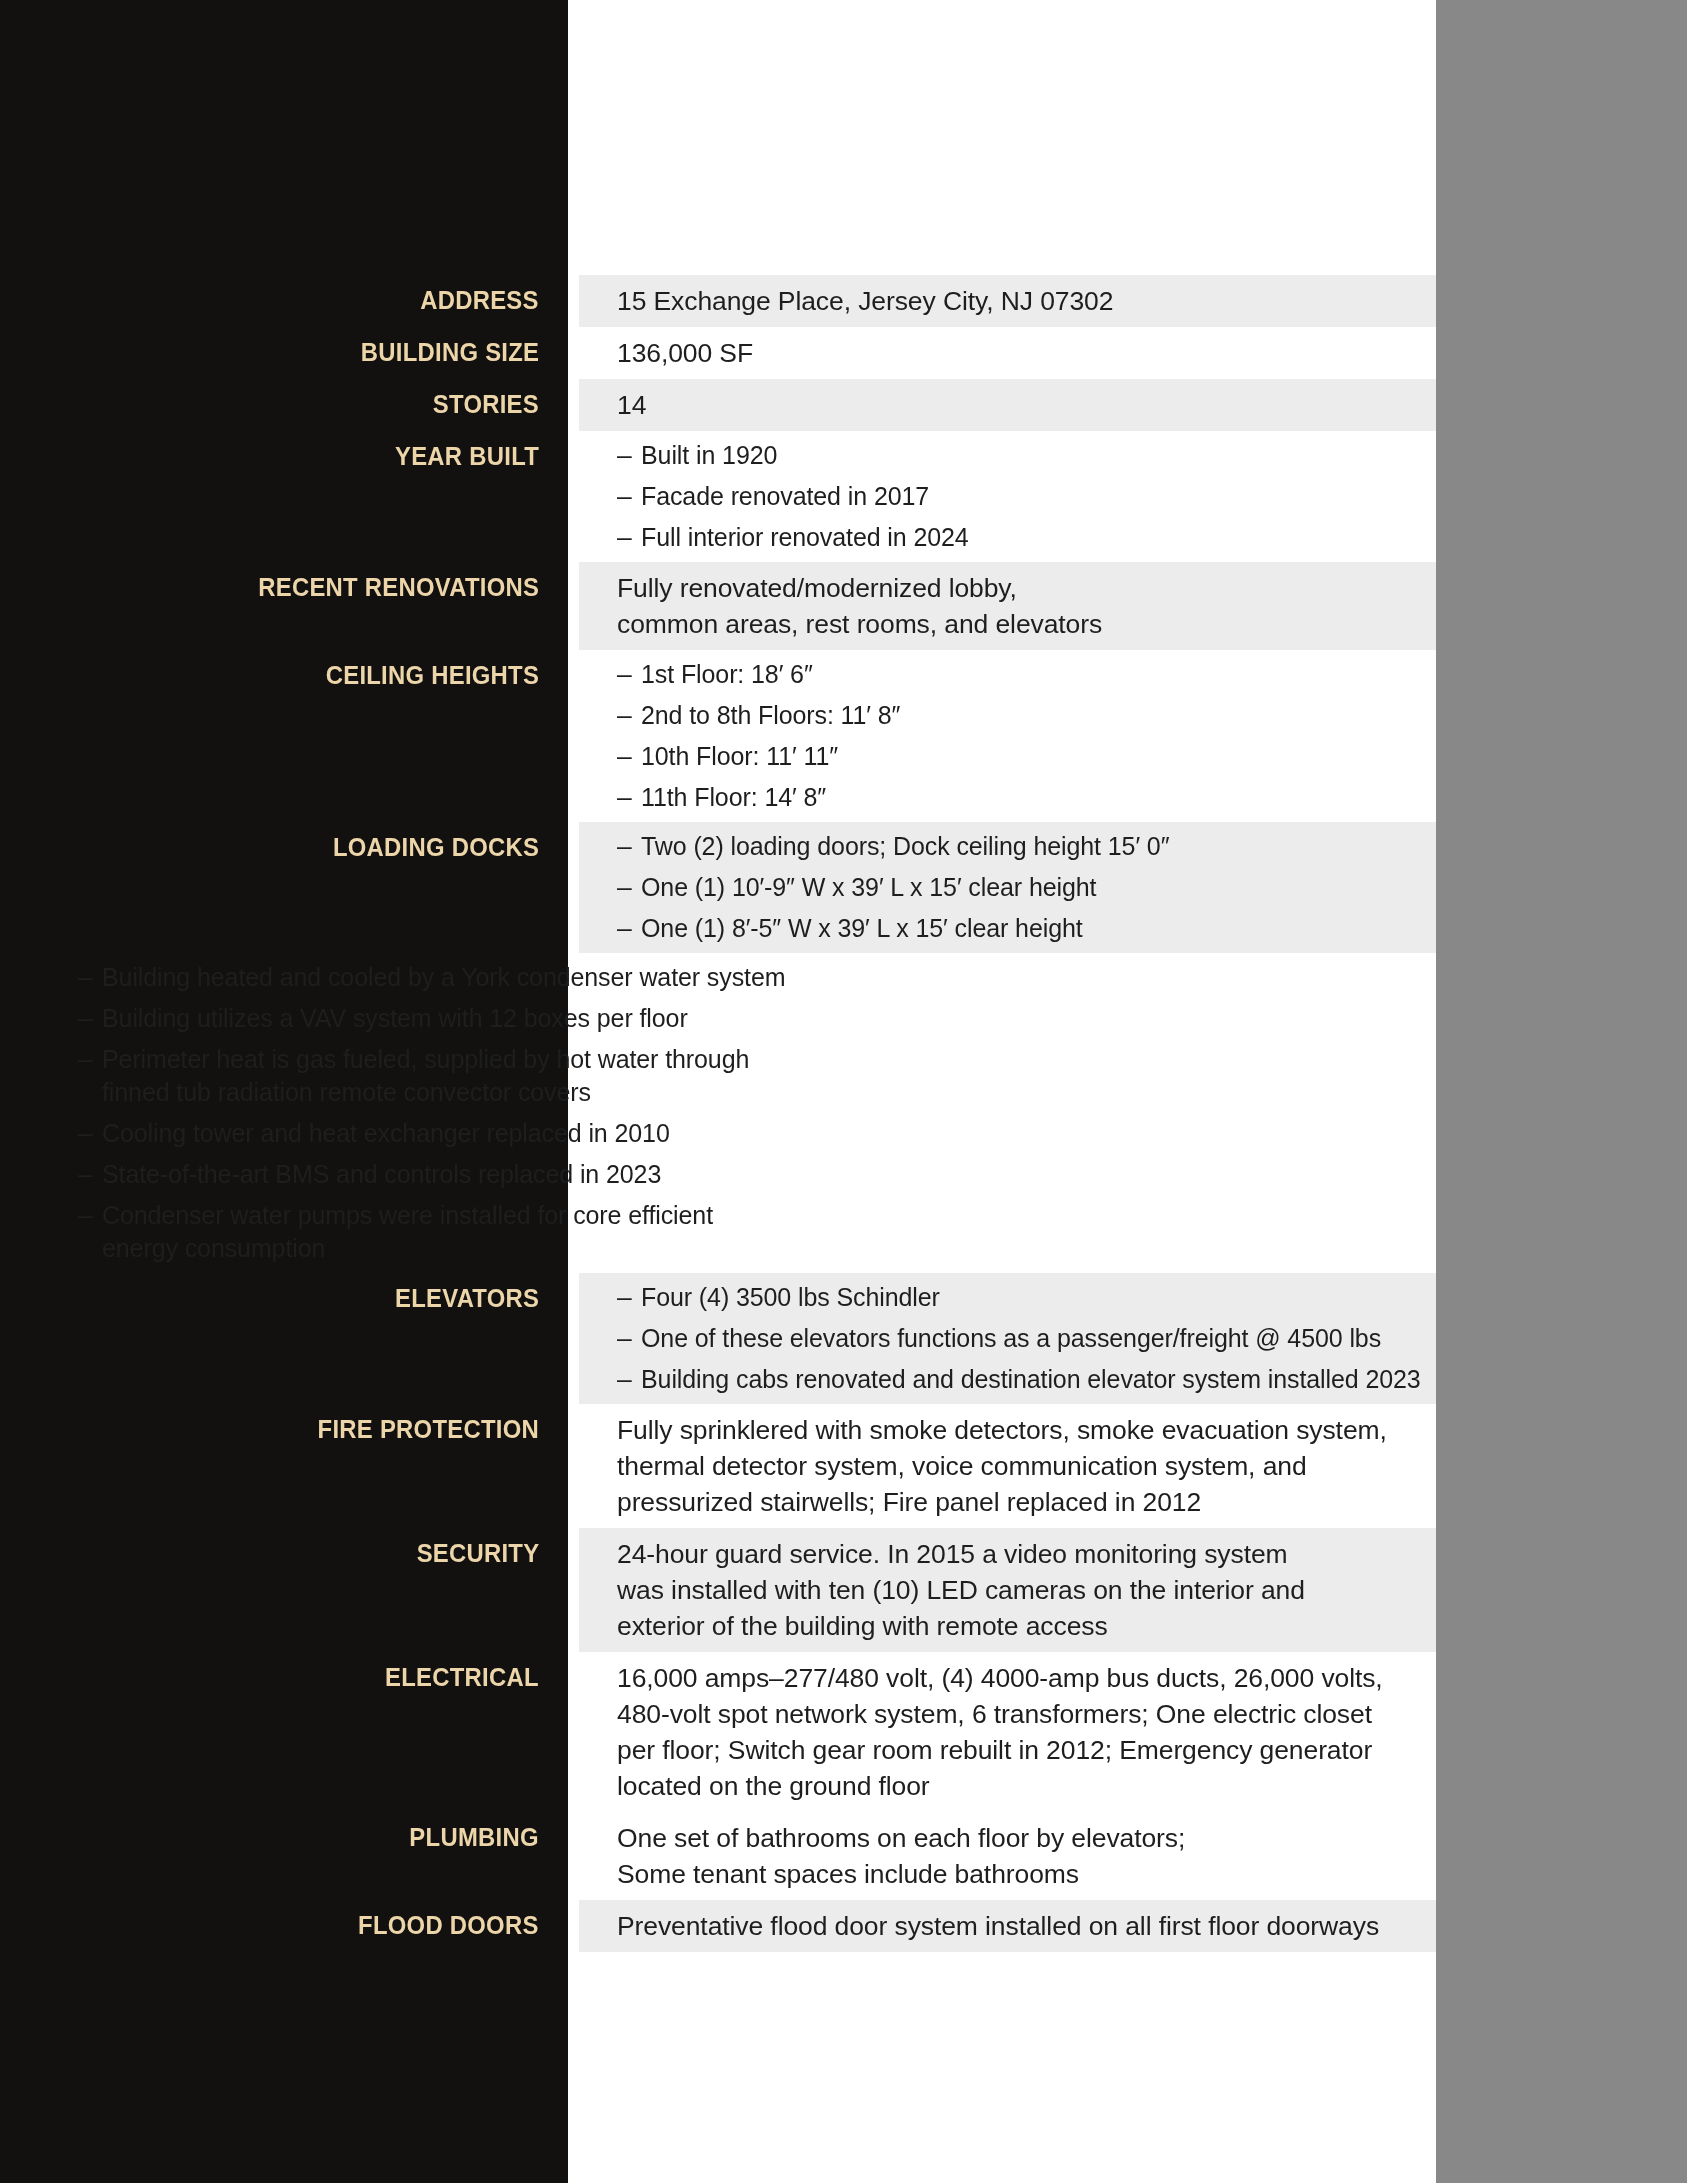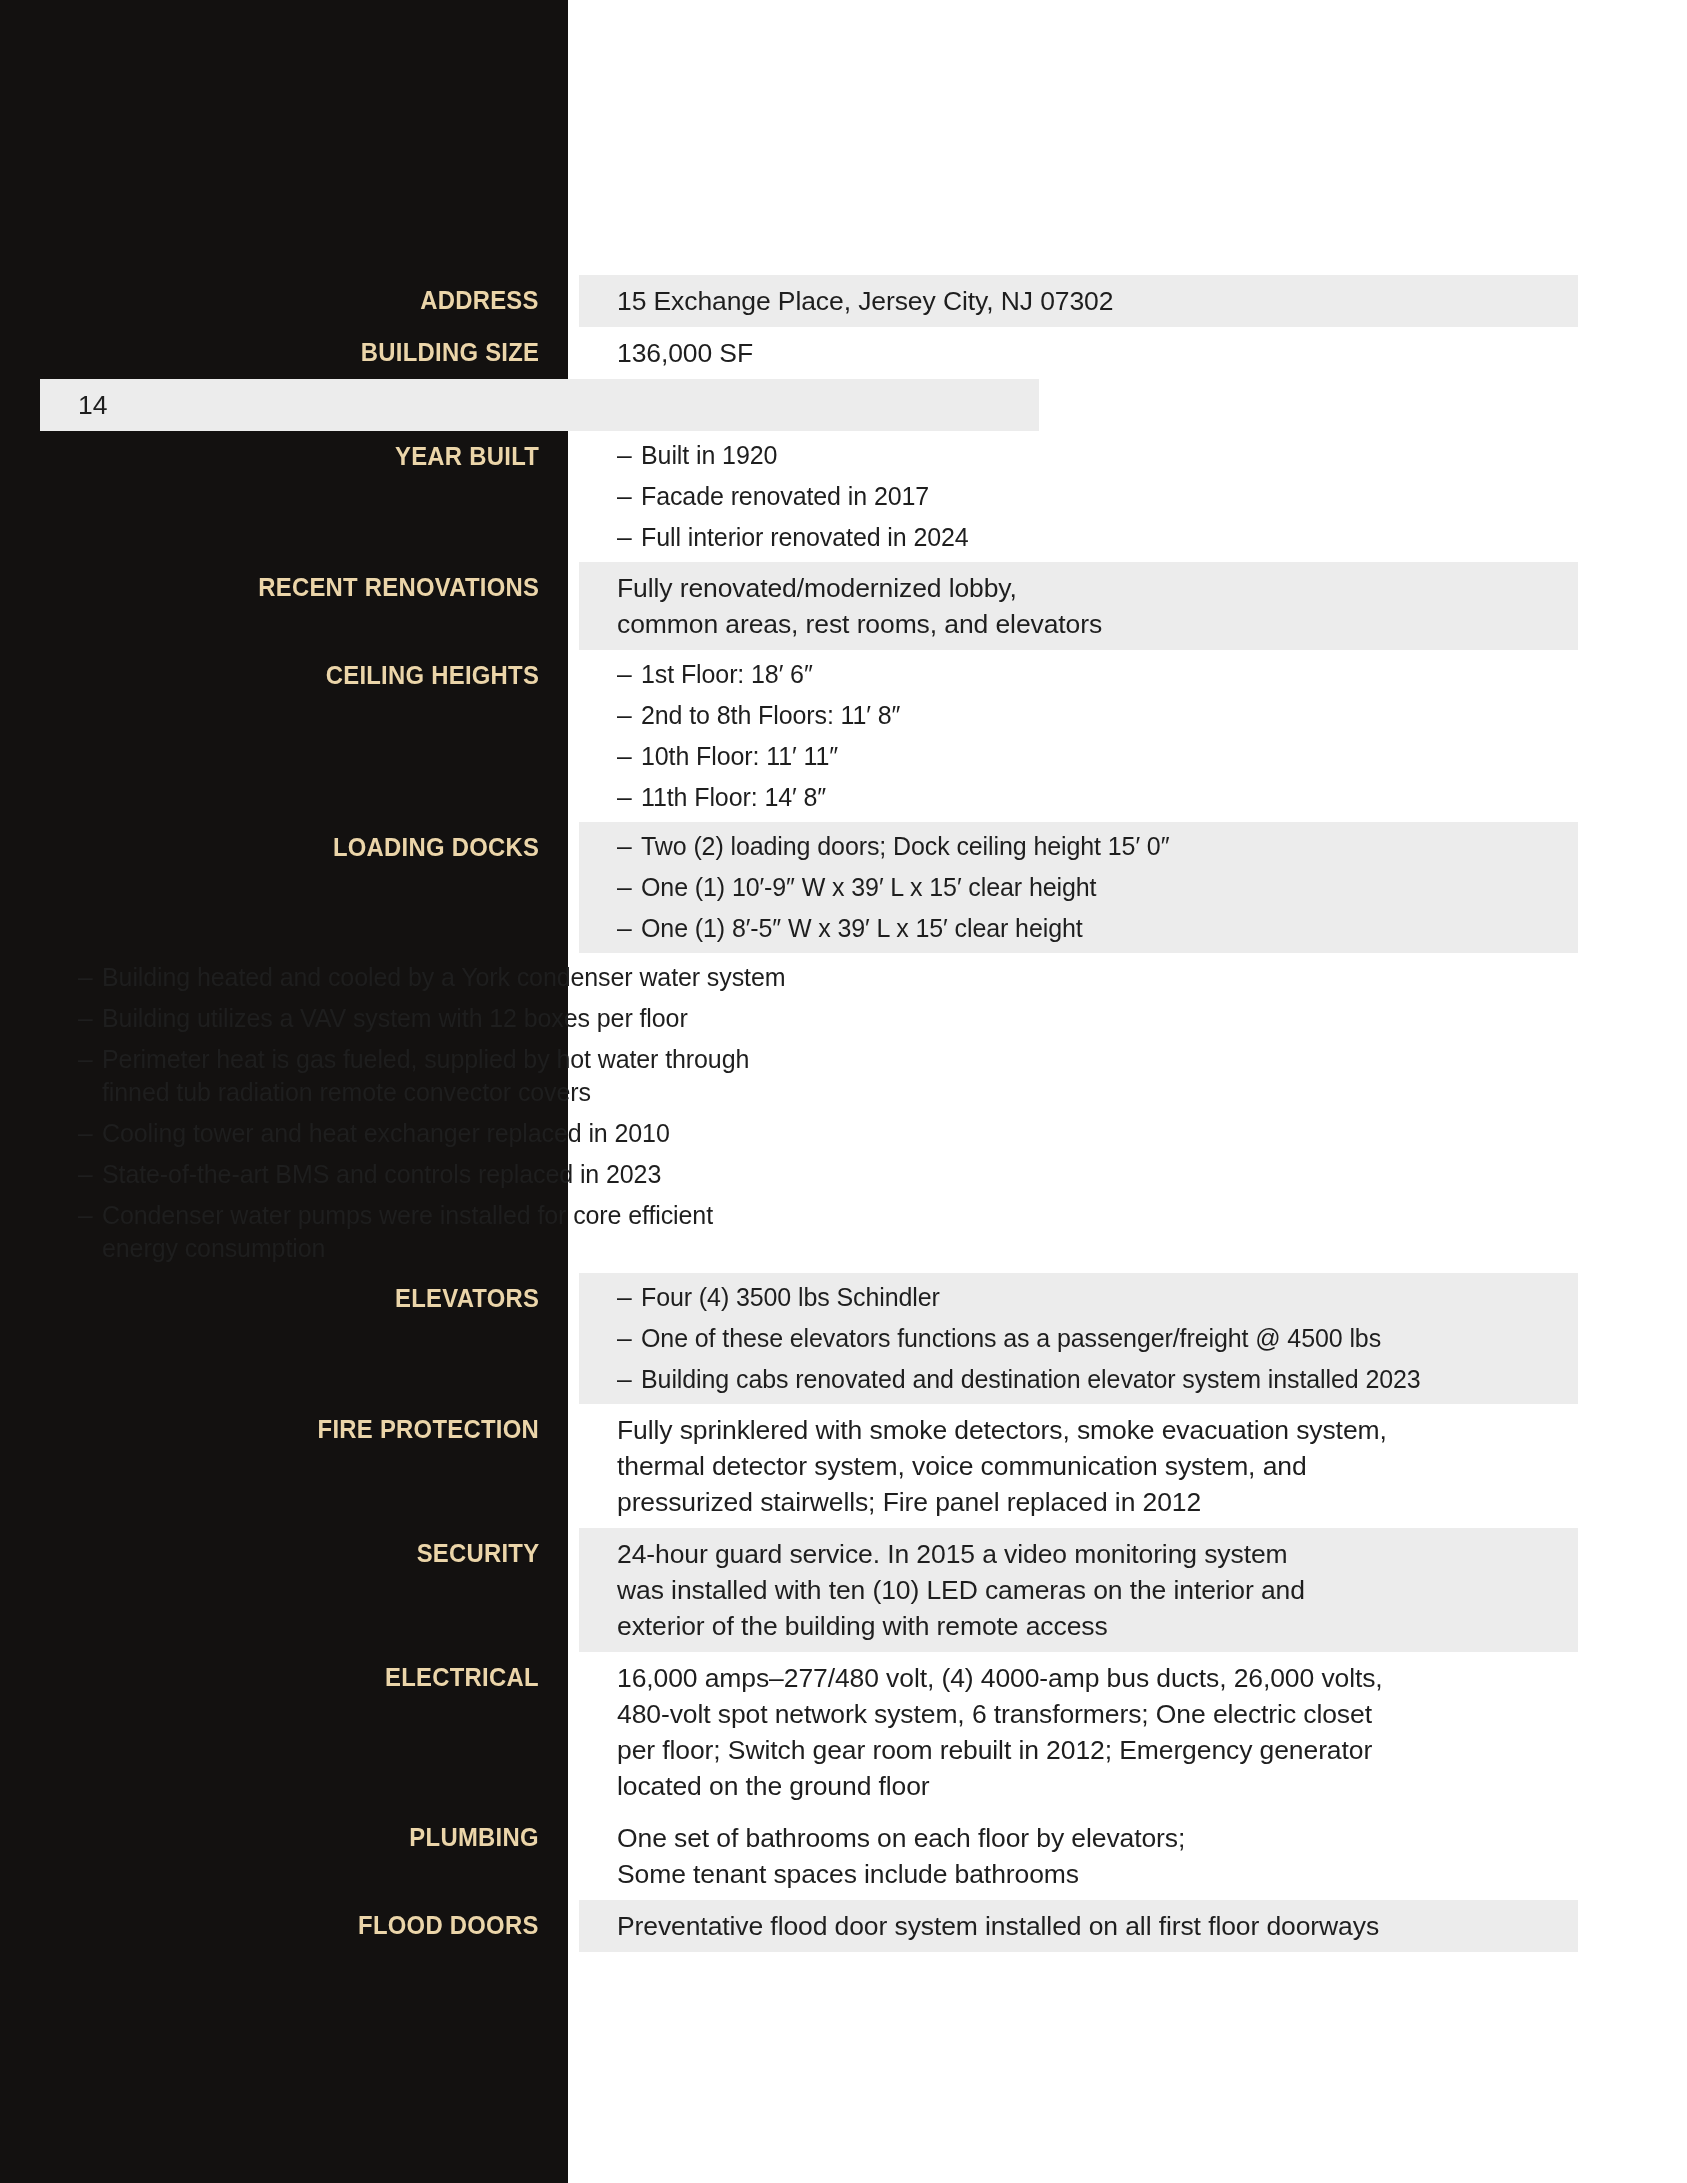--- a/index.html
+++ b/index.html
@@ -6,21 +6,21 @@
     --c-page:#ffffff;
     --c-sidebar:#131110;
     --c-label:#ebd5a9;
     --c-stripe:#ececec;
     --c-text:#1e1e1e;
   }
   *{margin:0;padding:0;box-sizing:border-box;}
   html,body{background:#888;}
   .page{
     position:relative;
-    width:1687px;height:2183px;
+    width:1436px;height:2183px;
     background:var(--c-page);
     overflow:hidden;
     font-family:"Liberation Sans","DejaVu Sans",sans-serif;
   }
   .sidebar-col{
     position:absolute;left:0;top:0;bottom:0;width:568px;
     background:var(--c-sidebar);
   }
   .rows{
     position:absolute;top:275px;left:0;right:0;
@@ -90,20 +90,23 @@
     <div class="row">
       <div class="label-cell">
         <span class="label-text">BUILDING SIZE</span>
       </div>
       <div class="content-cell">
         <div class="pline">136,000 SF</div>
       </div>
     </div>
 
     <div class="row shaded">
+      <div class="label-cell">
+        <span class="label-text">STORIES</span>
+      </div>
       <div class="content-cell">
         <div class="pline">14</div>
       </div>
     </div>
 
     <div class="row">
       <div class="label-cell">
         <span class="label-text">YEAR BUILT</span>
       </div>
       <div class="content-cell">

